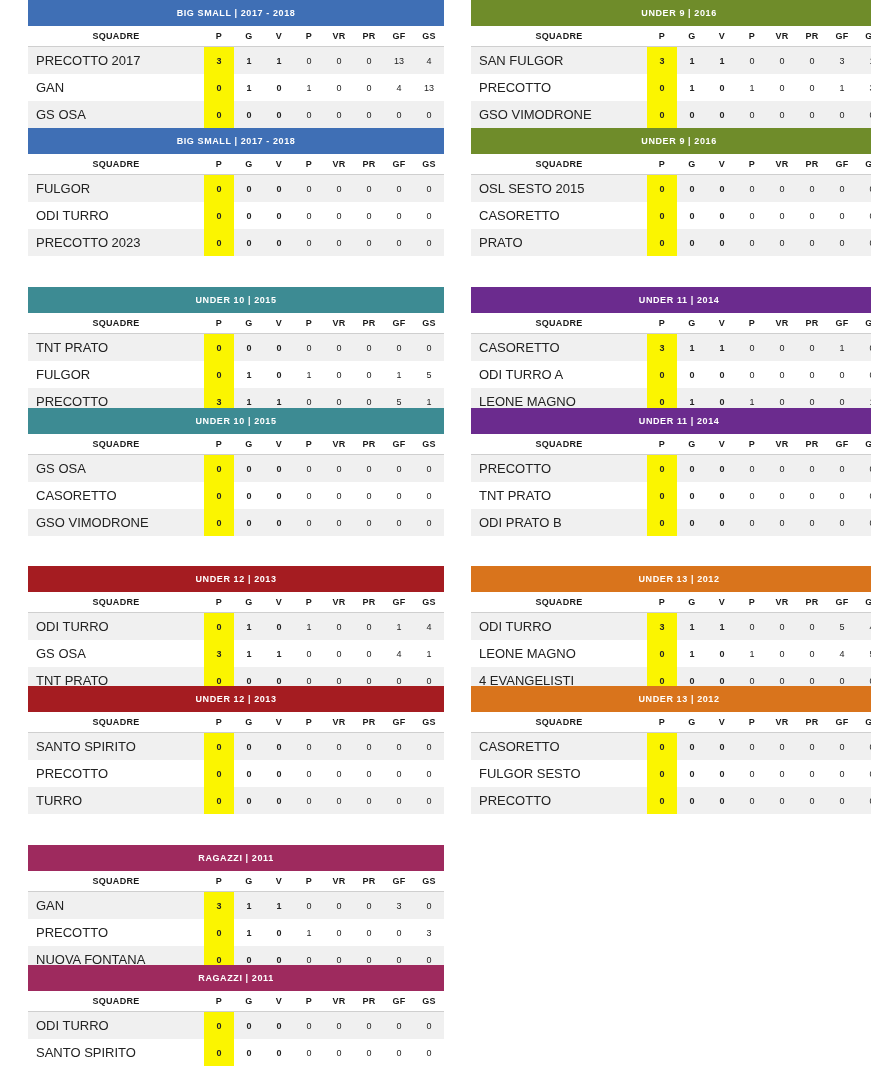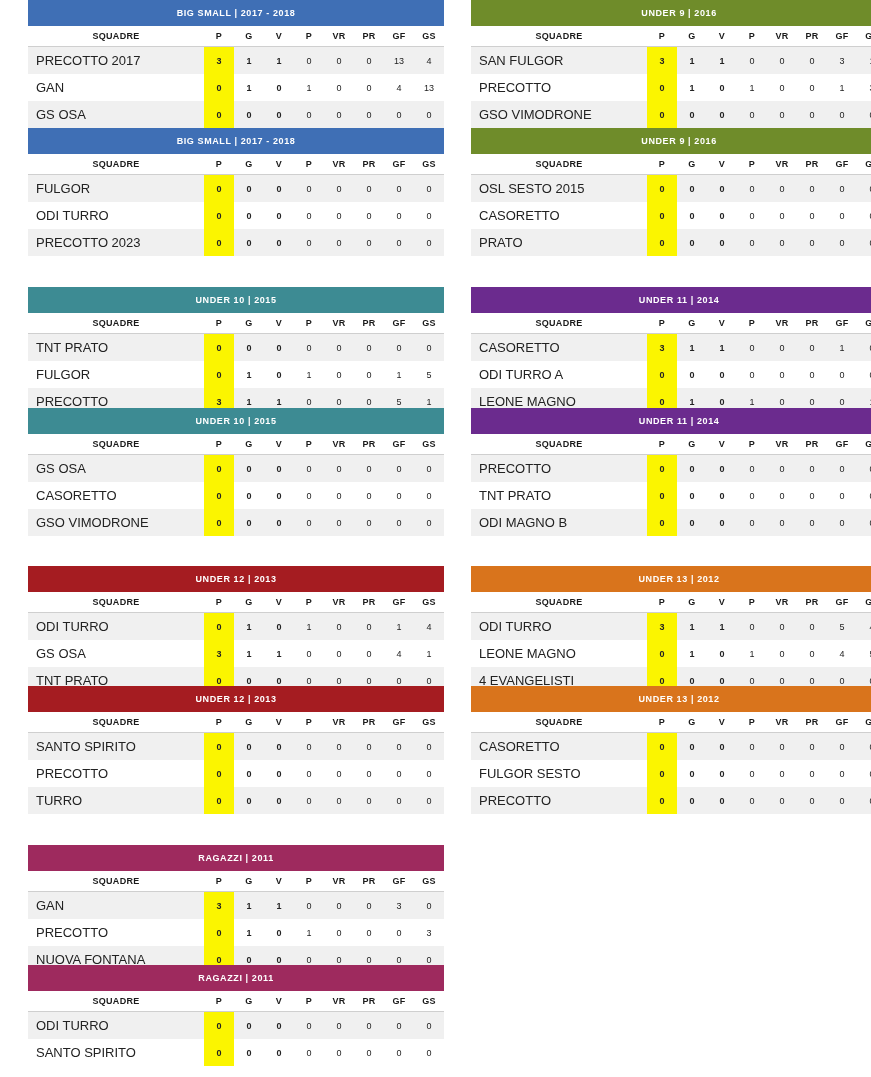--- a/index.html
+++ b/index.html
@@ -622,21 +622,21 @@
             <td class="pts">0</td>
             <td class="bold">0</td>
             <td class="bold">0</td>
             <td>0</td>
             <td>0</td>
             <td>0</td>
             <td>0</td>
             <td>0</td>
           </tr>
           <tr class="odd">
-            <td class="team-col">ODI MAGNO B</td>
+            <td class="team-col">ODI PRATO B</td>
             <td class="pts">0</td>
             <td class="bold">0</td>
             <td class="bold">0</td>
             <td>0</td>
             <td>0</td>
             <td>0</td>
             <td>0</td>
             <td>0</td>
           </tr>
         </tbody>

